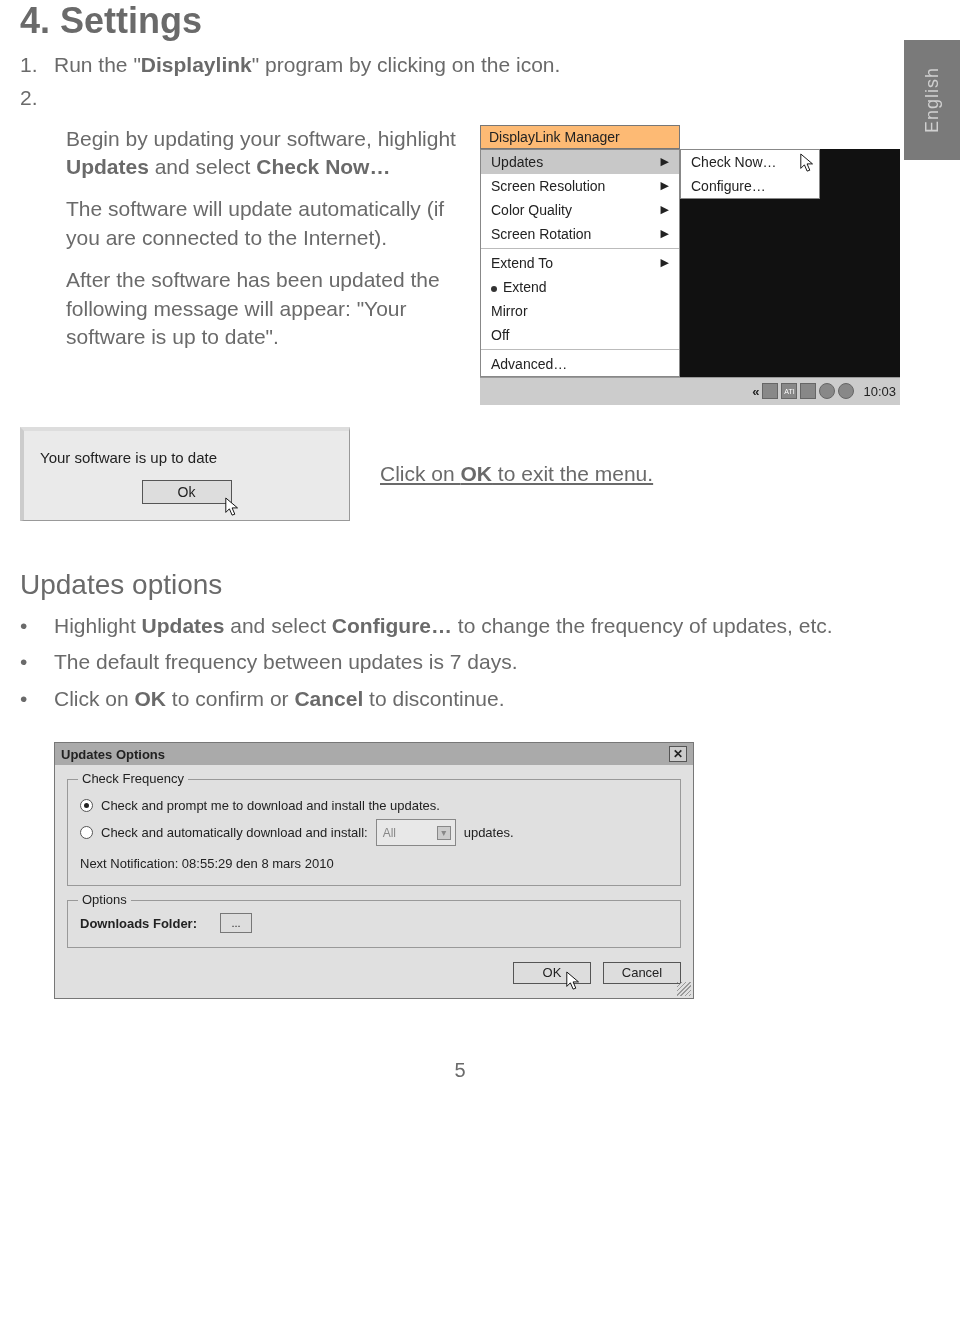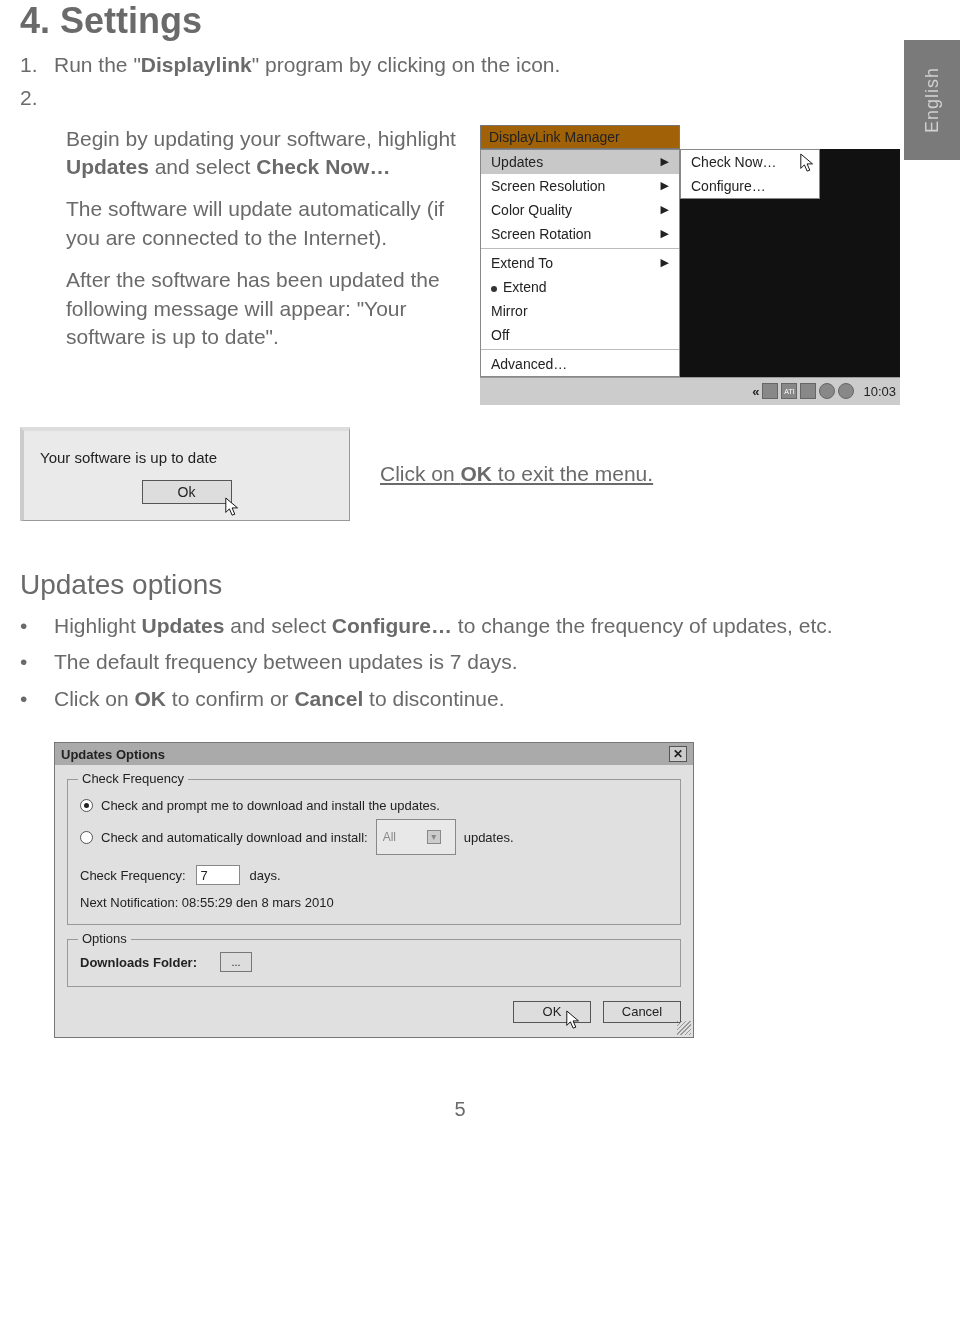--- a/index.html
+++ b/index.html
@@ -60,21 +60,21 @@
   }
   .left-text p { margin: 0 0 14px 12px; }
 
   
   .dlm-wrap {
     width: 420px;
     position: relative;
     flex-shrink: 0;
   }
   .dlm-header {
-    background: #a16207;
+    background: #fdba74;
     border: 1px solid #777;
     padding: 3px 8px;
     font-size: 14px;
     font-family: Tahoma, sans-serif;
     color: #222;
     width: 200px;
   }
   .dlm-body {
     display: flex;
     background: #111;
@@ -235,27 +235,27 @@
     background: #fff;
   }
   .radio.sel::after {
     content: "";
     width: 5px; height: 5px;
     background: #222;
     border-radius: 50%;
   }
   .combo {
     width: 80px;
-    height: 36px;
+    height: 27px;
     border: 1px solid #888;
     background: #e8e8e8;
     display: inline-flex;
     align-items: center;
     justify-content: space-between;
-    padding: 0 14px 0 6px;
+    padding: 0 4px 0 6px;
     color: #888;
     font-size: 12px;
   }
   .combo .dd { width: 14px; height: 14px; background: #ccc; border: 1px solid #888; text-align: center; line-height: 12px; font-size: 10px; }
   .txtbox {
     border: 1px solid #888;
     background: #fff;
     height: 20px;
     padding: 0 4px;
     font-size: 13px;
@@ -452,25 +452,20 @@
       </div>
       <div class="radio-row">
         <span class="radio"></span>
         <span>Check and automatically download and install:</span>
         <span class="combo">
           <span>All</span>
           <span class="dd">▾</span>
         </span>
         <span>updates.</span>
       </div>
-      <div class="freq-row">
-        <span>Check Frequency:</span>
-        <span class="txtbox" style="width:44px;">7</span>
-        <span>days.</span>
-      </div>
       <div style="margin-top:10px;">Next Notification: 08:55:29 den 8 mars 2010</div>
     </div>
 
     <div class="fieldset">
       <div class="legend">Options</div>
       <div class="dl-row">
         <span style="width:130px;font-weight:bold;">Downloads Folder:</span>
         <span class="browse-btn">...</span>
       </div>
     </div>

